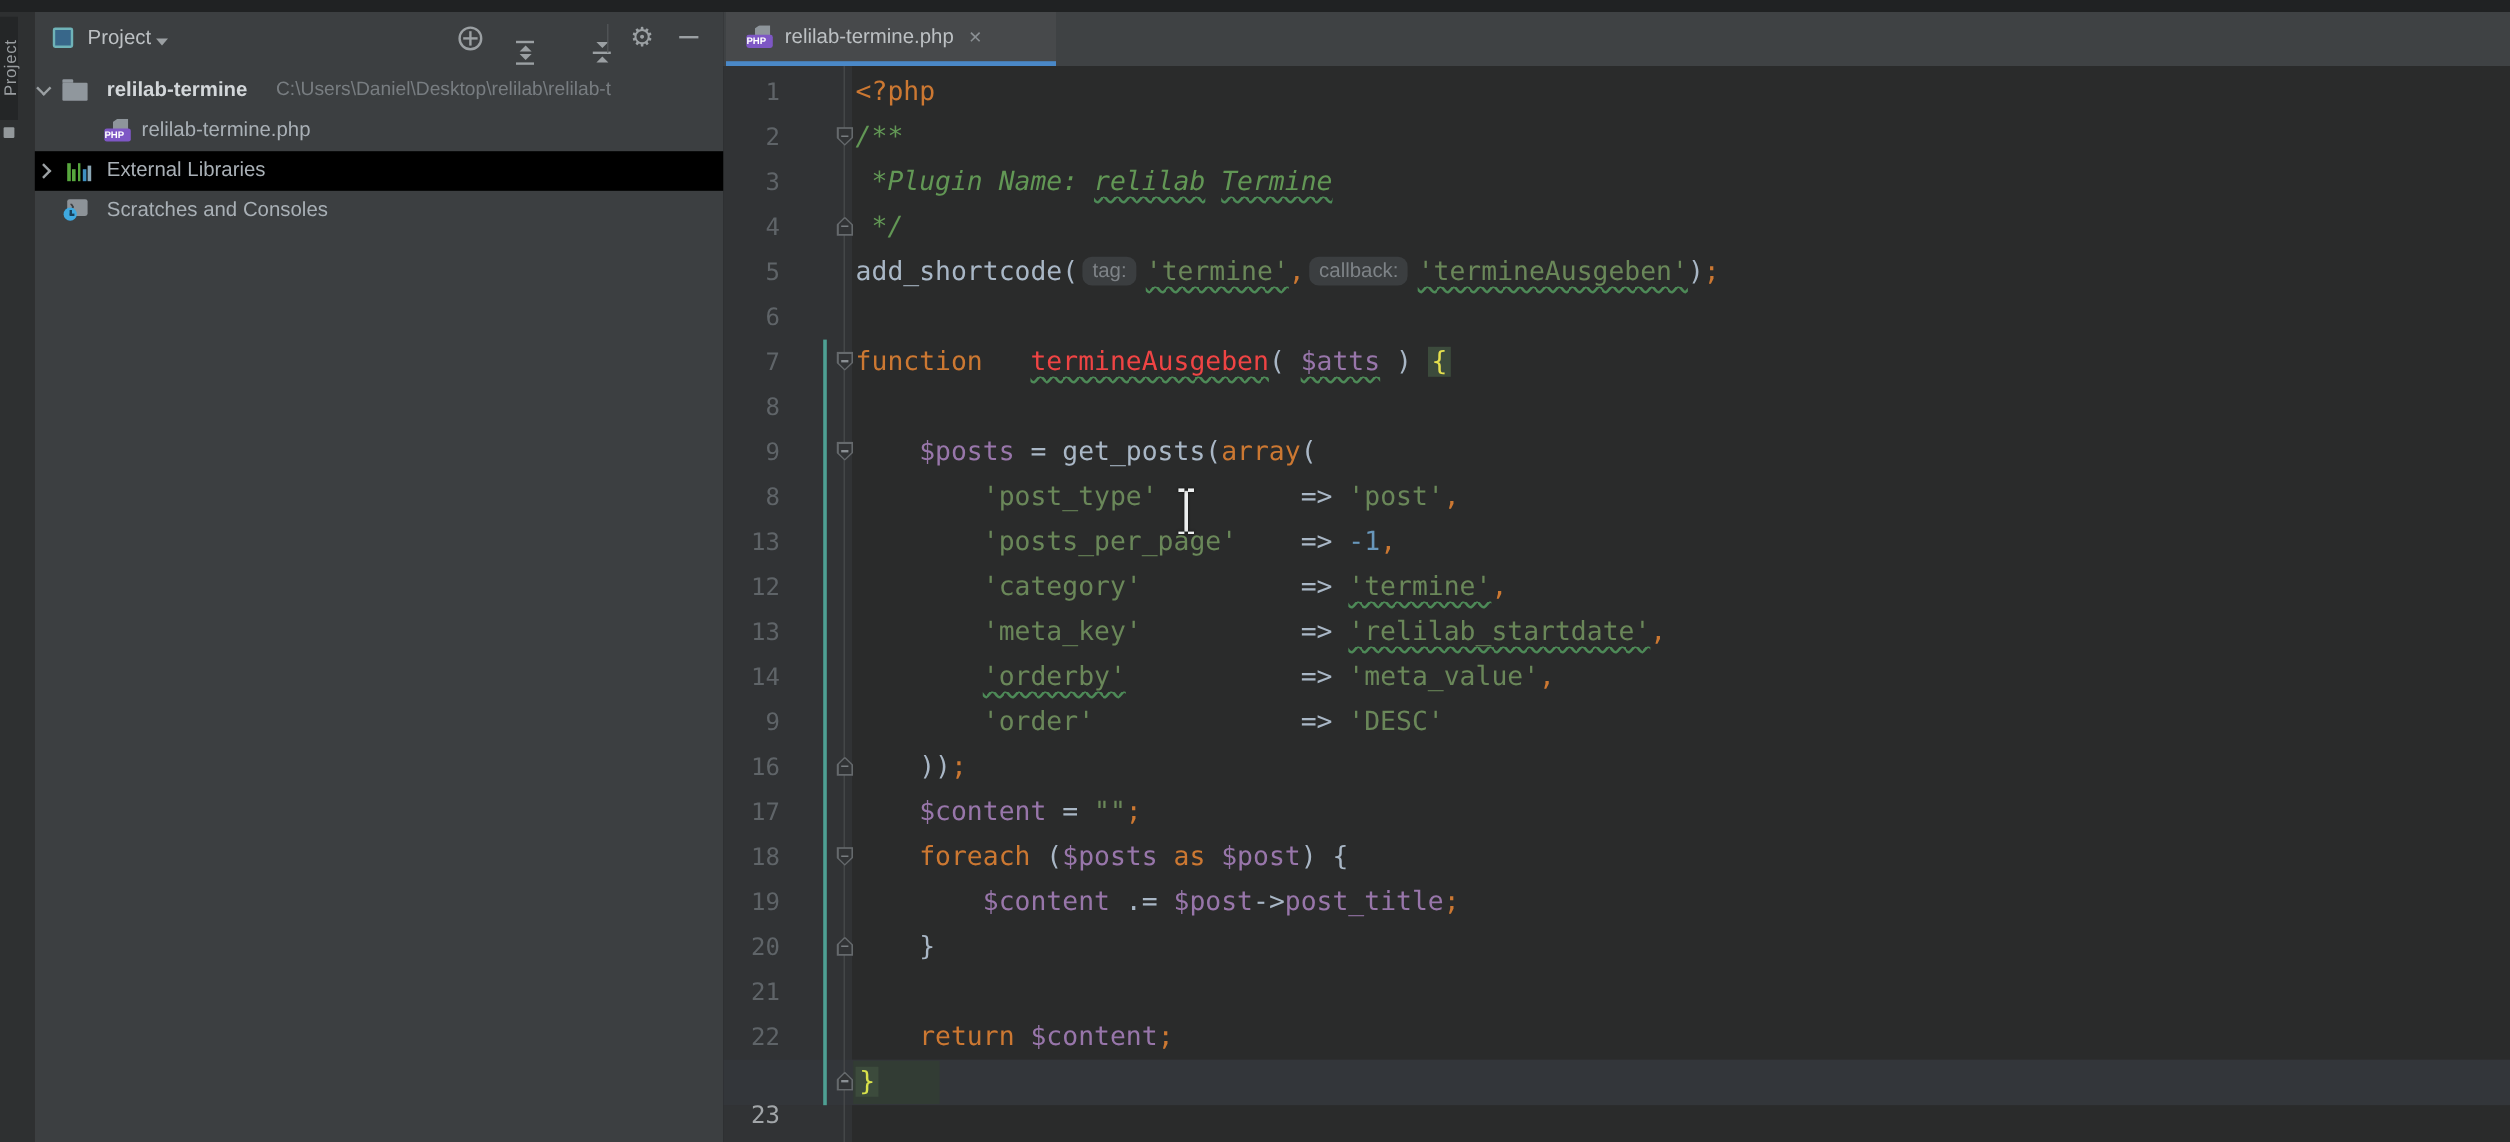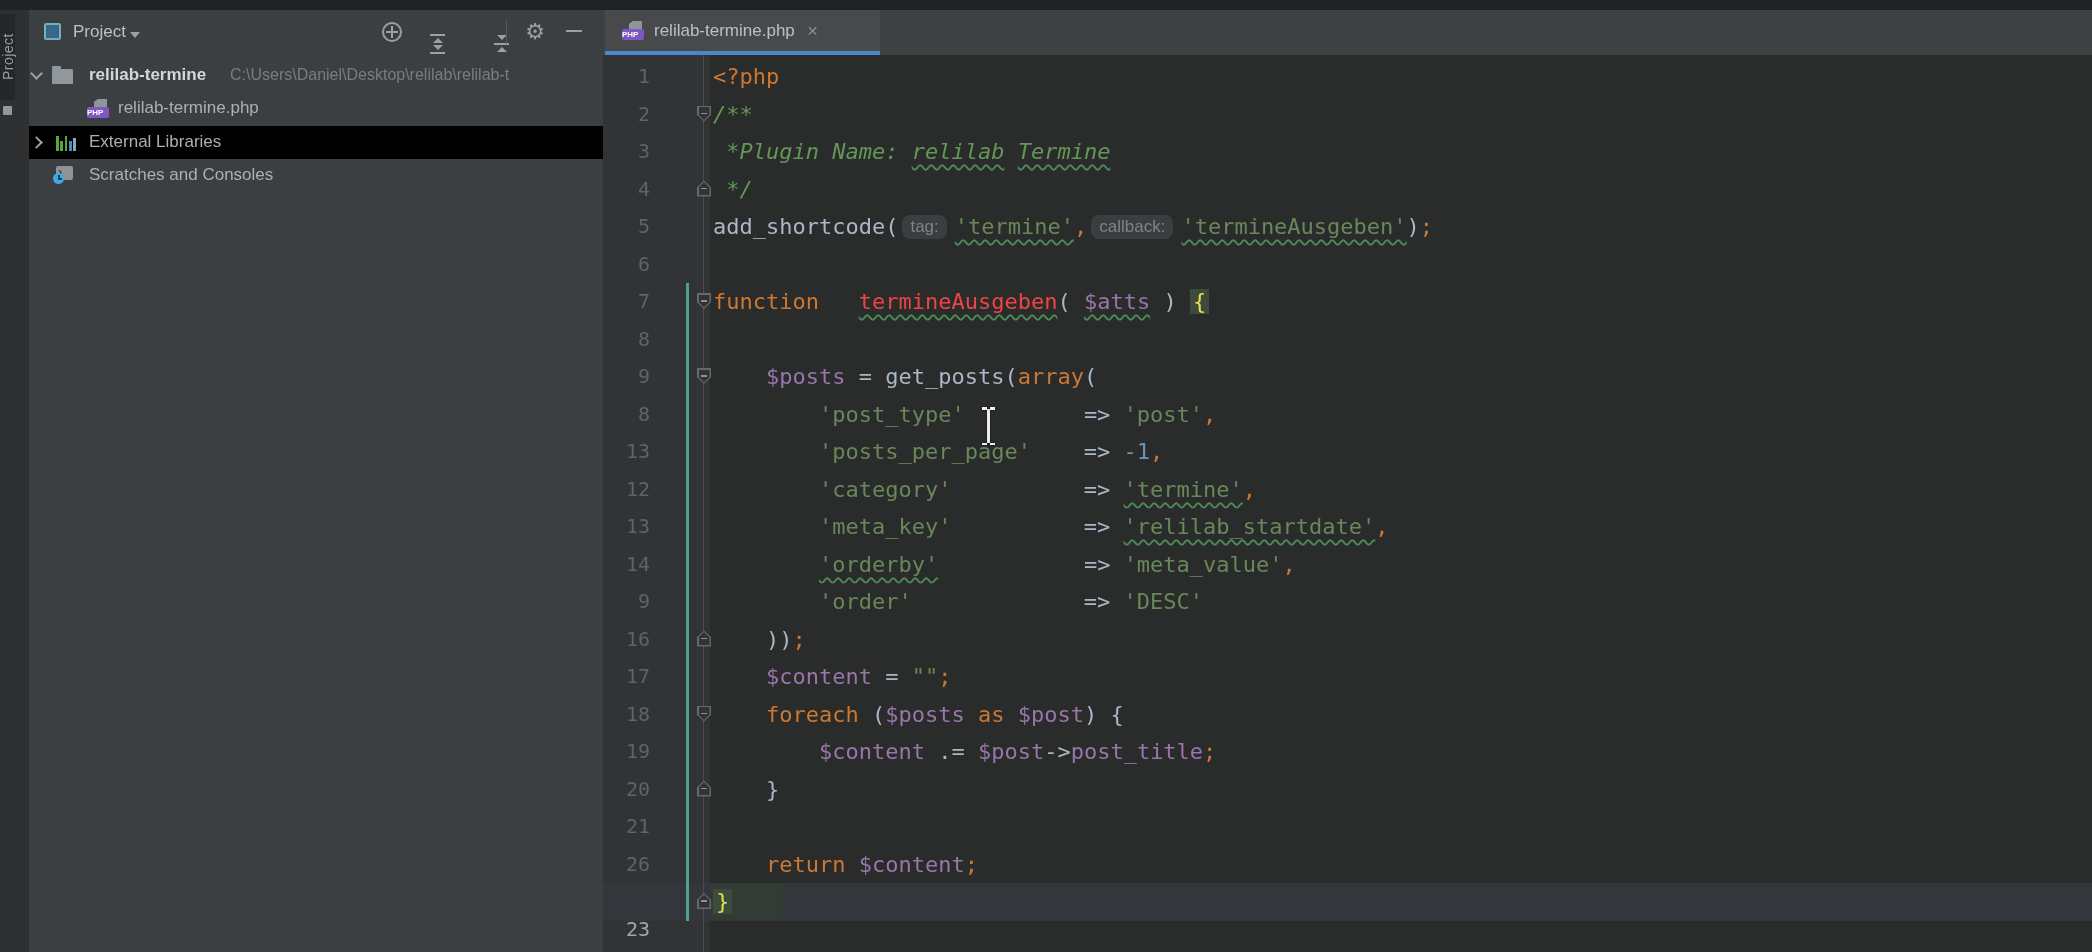--- a/index.html
+++ b/index.html
@@ -245,21 +245,21 @@
         <div class="ln">12</div>
         <div class="ln">13</div>
         <div class="ln">14</div>
         <div class="ln">9</div>
         <div class="ln">16</div>
         <div class="ln">17</div>
         <div class="ln">18</div>
         <div class="ln">19</div>
         <div class="ln">20</div>
         <div class="ln">21</div>
-        <div class="ln">26</div>
+        <div class="ln">22</div>
         <div class="ln cur">23</div>
       </div>
     <div id="folds">
         <div class="fold down" style="top: 50.5px;">
           <i class="o"></i>
           <i class="f"></i>
           <b></b>
         </div>
         <div class="fold down" style="top: 238px;">
           <i class="o"></i>

